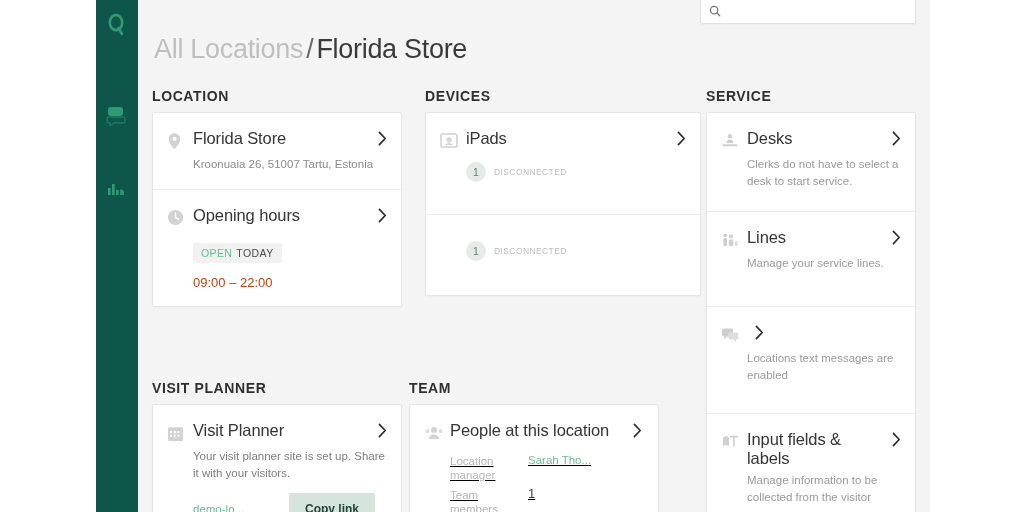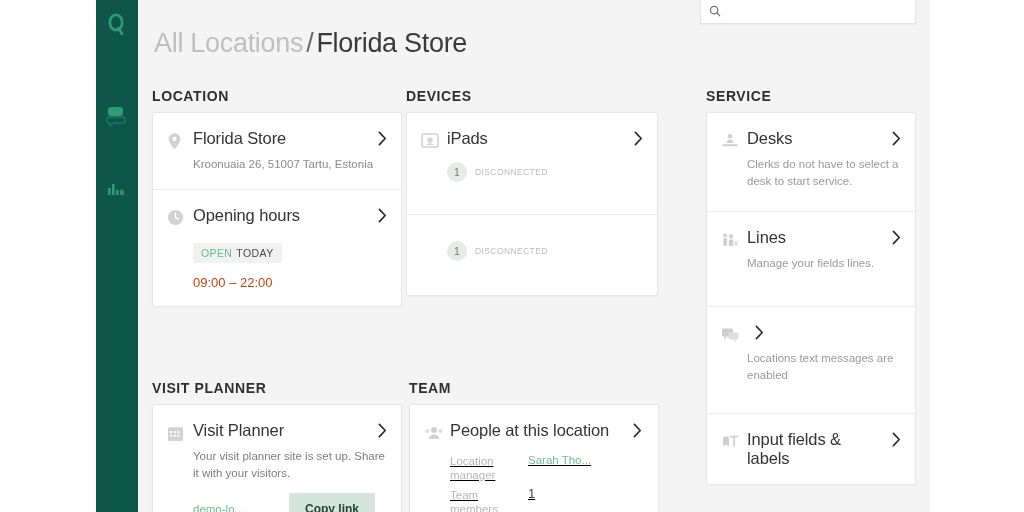--- a/index.html
+++ b/index.html
@@ -50,21 +50,21 @@
   }
   .searchbar .mag { color: #6f6f6f; display: flex; align-items: center; }
   .searchbar input {
     border: none; outline: none; background: transparent;
     font-family: "Liberation Sans", sans-serif;
     font-size: 11px; color: #555; margin-left: 7px; width: 170px;
   }
 
   
   .breadcrumb {
-    position: absolute; left: 16px; top: 28px;
+    position: absolute; left: 16px; top: 34px;
     font-size: 27px; font-weight: 400; letter-spacing: -0.3px;
     white-space: nowrap;
   }
   .breadcrumb .crumb-prev { color: #bfbfbf; }
   .breadcrumb .crumb-sep  { color: #6a6a6a; padding: 0 3px; }
   .breadcrumb .crumb-cur  { color: #3a3a3a; }
 
   .colwrap { position: absolute; top: 88px; }
   .section-label {
     font-size: 14px; font-weight: 700; letter-spacing: 0.6px;
@@ -269,21 +269,21 @@
             <div class="card-sub dark" style="max-width:200px;">Your visit planner site is set up. Share it with your visitors.</div>
             <div class="vp-actions">
               <span class="vp-link">demo-lo...</span>
               <button class="copy-btn">Copy link</button>
             </div>
           </div>
         </div>
       </div>
     </div>
 
-    <div class="colwrap" style="left:268px; top:88px; width:252px;">
+    <div class="colwrap" style="left:287px; top:88px; width:276px;">
       <div class="section-label">DEVICES</div>
       <div class="card-group">
 
         <div class="card" style="padding-bottom:32px;">
           <div class="card-head">
             <span class="card-ico">
               <svg width="18" height="16" viewBox="0 0 18 16" fill="none">
                 <rect x="1" y="1" width="16" height="13" rx="1.8" stroke="#cfcfcf" stroke-width="1.5"></rect>
                 <circle cx="9" cy="7" r="2.8" fill="#d6d6d6"></circle>
                 <path d="M5 12 c1.4 -2.2 6.6 -2.2 8 0" fill="#d6d6d6"></path>
@@ -389,21 +389,21 @@
               </svg>
             </span>
             <span class="card-title">Lines</span>
             <span class="chev">
               <svg width="9" height="15" viewBox="0 0 9 15" fill="none">
                 <path d="M1.4 1.4 L7.2 7.5 L1.4 13.6" stroke="#2e2e2e" stroke-width="1.7" stroke-linecap="round" stroke-linejoin="round"></path>
               </svg>
             </span>
           </div>
           <div class="card-body">
-            <div class="card-sub">Manage your fields lines.</div>
+            <div class="card-sub">Manage your service lines.</div>
           </div>
         </div>
 
         <div class="card" style="padding-bottom:30px;">
           <div class="card-head">
             <span class="card-ico">
               <svg width="19" height="16" viewBox="0 0 19 16" fill="none">
                 <rect x="1" y="1.5" width="11" height="8" rx="1.4" fill="#cfcfcf"></rect>
                 <path d="M3 9.5 l0 3 l3.4 -3 z" fill="#cfcfcf"></path>
                 <rect x="7.5" y="5.5" width="10" height="7" rx="1.4" fill="#dedede"></rect>
@@ -430,20 +430,23 @@
                 <path d="M13 2.6 v9.4" stroke="#cfcfcf" stroke-width="1.6" stroke-linecap="round"></path>
               </svg>
             </span>
             <span class="card-title">Input fields &amp; labels</span>
             <span class="chev">
               <svg width="9" height="15" viewBox="0 0 9 15" fill="none">
                 <path d="M1.4 1.4 L7.2 7.5 L1.4 13.6" stroke="#2e2e2e" stroke-width="1.7" stroke-linecap="round" stroke-linejoin="round"></path>
               </svg>
             </span>
           </div>
+          <div class="card-body">
+            <div class="card-sub" style="max-width:170px;">Manage information to be collected from the visitor</div>
+          </div>
         </div>
 
       </div>
     </div>
 
   </div>
 
   <div class="right-gutter"></div>
 
 </div>

